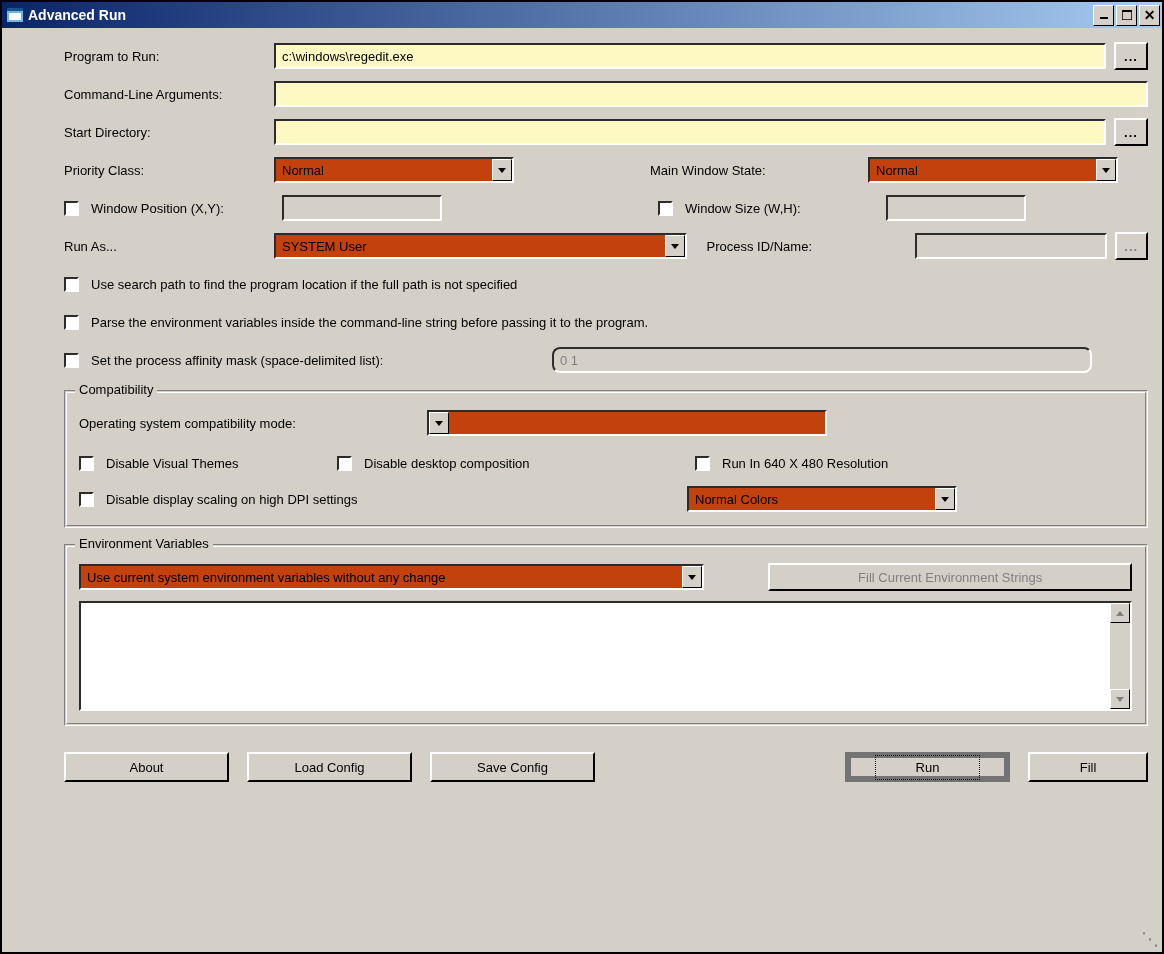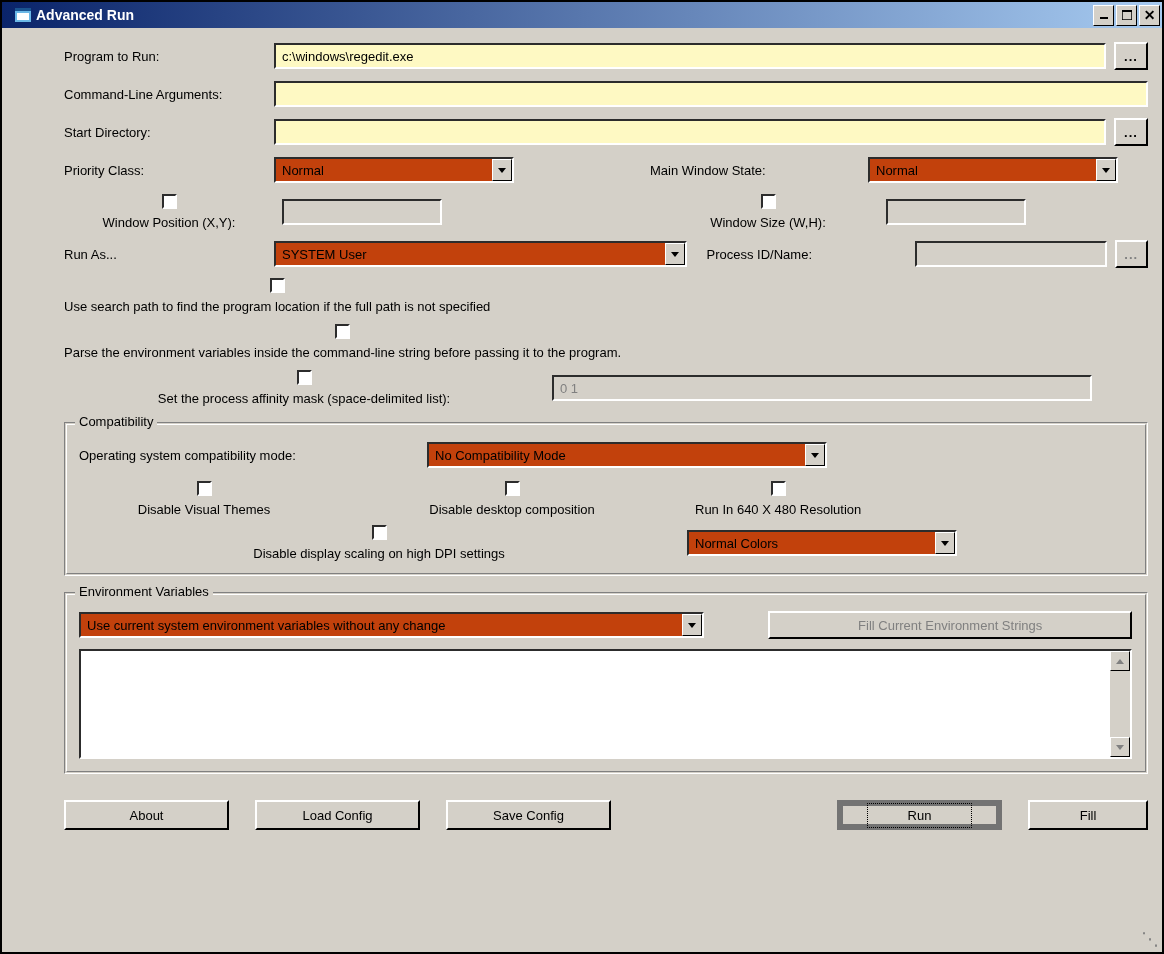--- a/index.html
+++ b/index.html
@@ -19,21 +19,21 @@
   display: flex;
   flex-direction: column;
 }
 .titlebar {
   height: 26px;
   background: linear-gradient(to right, #0a246a, #a6caf0);
   display: flex;
   align-items: center;
   color: #fff;
   font-weight: bold;
-  padding: 0 2px 0 12px;
+  padding: 0 2px 0 4px;
 }
 .titlebar-icon {
   width: 18px;
   height: 16px;
   margin-right: 4px;
   display: flex;
   align-items: center;
   justify-content: center;
 }
 .titlebar-text { flex: 1; font-size: 14px; }
@@ -119,21 +119,21 @@
   display: flex;
   align-items: center;
   justify-content: center;
 }
 .select-arrow::after {
   content: "";
   border-left: 4px solid transparent;
   border-right: 4px solid transparent;
   border-top: 5px solid #000;
 }
-.checkbox-wrap { display: flex; align-items: center; gap: 6px; cursor: pointer; flex-direction: column; }
+.checkbox-wrap { display: flex; align-items: center; gap: 12px; cursor: pointer; }
 .checkbox {
   width: 15px;
   height: 15px;
   background: #fff;
   border: 2px inset #d4d0c8;
   border-top-color: #808080;
   border-left-color: #808080;
   border-right-color: #fff;
   border-bottom-color: #fff;
   flex-shrink: 0;
@@ -203,21 +203,21 @@
   border-bottom: 5px solid #808080;
 }
 .sb-btn.down::after {
   content: "";
   border-left: 4px solid transparent;
   border-right: 4px solid transparent;
   border-top: 5px solid #808080;
 }
 .bottom-buttons {
   display: flex;
-  gap: 26px;
+  gap: 18px;
   padding-top: 16px;
   align-items: center;
 }
 .bottom-buttons .btn { width: 165px; height: 30px; }
 .btn.default { border: 6px solid #737373; }
 .btn.default > span { display: block; border: 1px dotted #000; padding: 4px 40px; }
 .resize-grip {
   position: absolute;
   right: 3px;
   bottom: 3px;
@@ -332,29 +332,28 @@
       <div class="checkbox-wrap">
         <span class="checkbox"></span>
         <span>Parse the environment variables inside the command-line string before passing it to the program.</span>
       </div>
     </div>
     <div class="row">
       <div class="checkbox-wrap" style="width:480px">
         <span class="checkbox"></span>
         <span>Set the process affinity mask (space-delimited list):</span>
       </div>
-      <input type="text" class="text-input disabled" style="width: 540px;" disabled="" value="0 1">
+      <input type="text" class="text-input disabled" style="width: 540px; border-radius: 8px;" disabled="" value="0 1">
     </div>
 
     <div class="fieldset">
       <span class="legend">Compatibility</span>
       <div class="row">
         <span class="label" style="width:340px">Operating system compatibility mode:</span>
         <div class="select" style="width:400px">
-          <span class="select-text">No Compatibility Mode</span>
           <span class="select-arrow"></span>
         </div>
       </div>
       <div class="row" style="margin-top:12px;">
         <div class="checkbox-wrap" style="width:250px">
           <span class="checkbox"></span>
           <span>Disable Visual Themes</span>
         </div>
         <div class="checkbox-wrap" style="width:350px">
           <span class="checkbox"></span>

